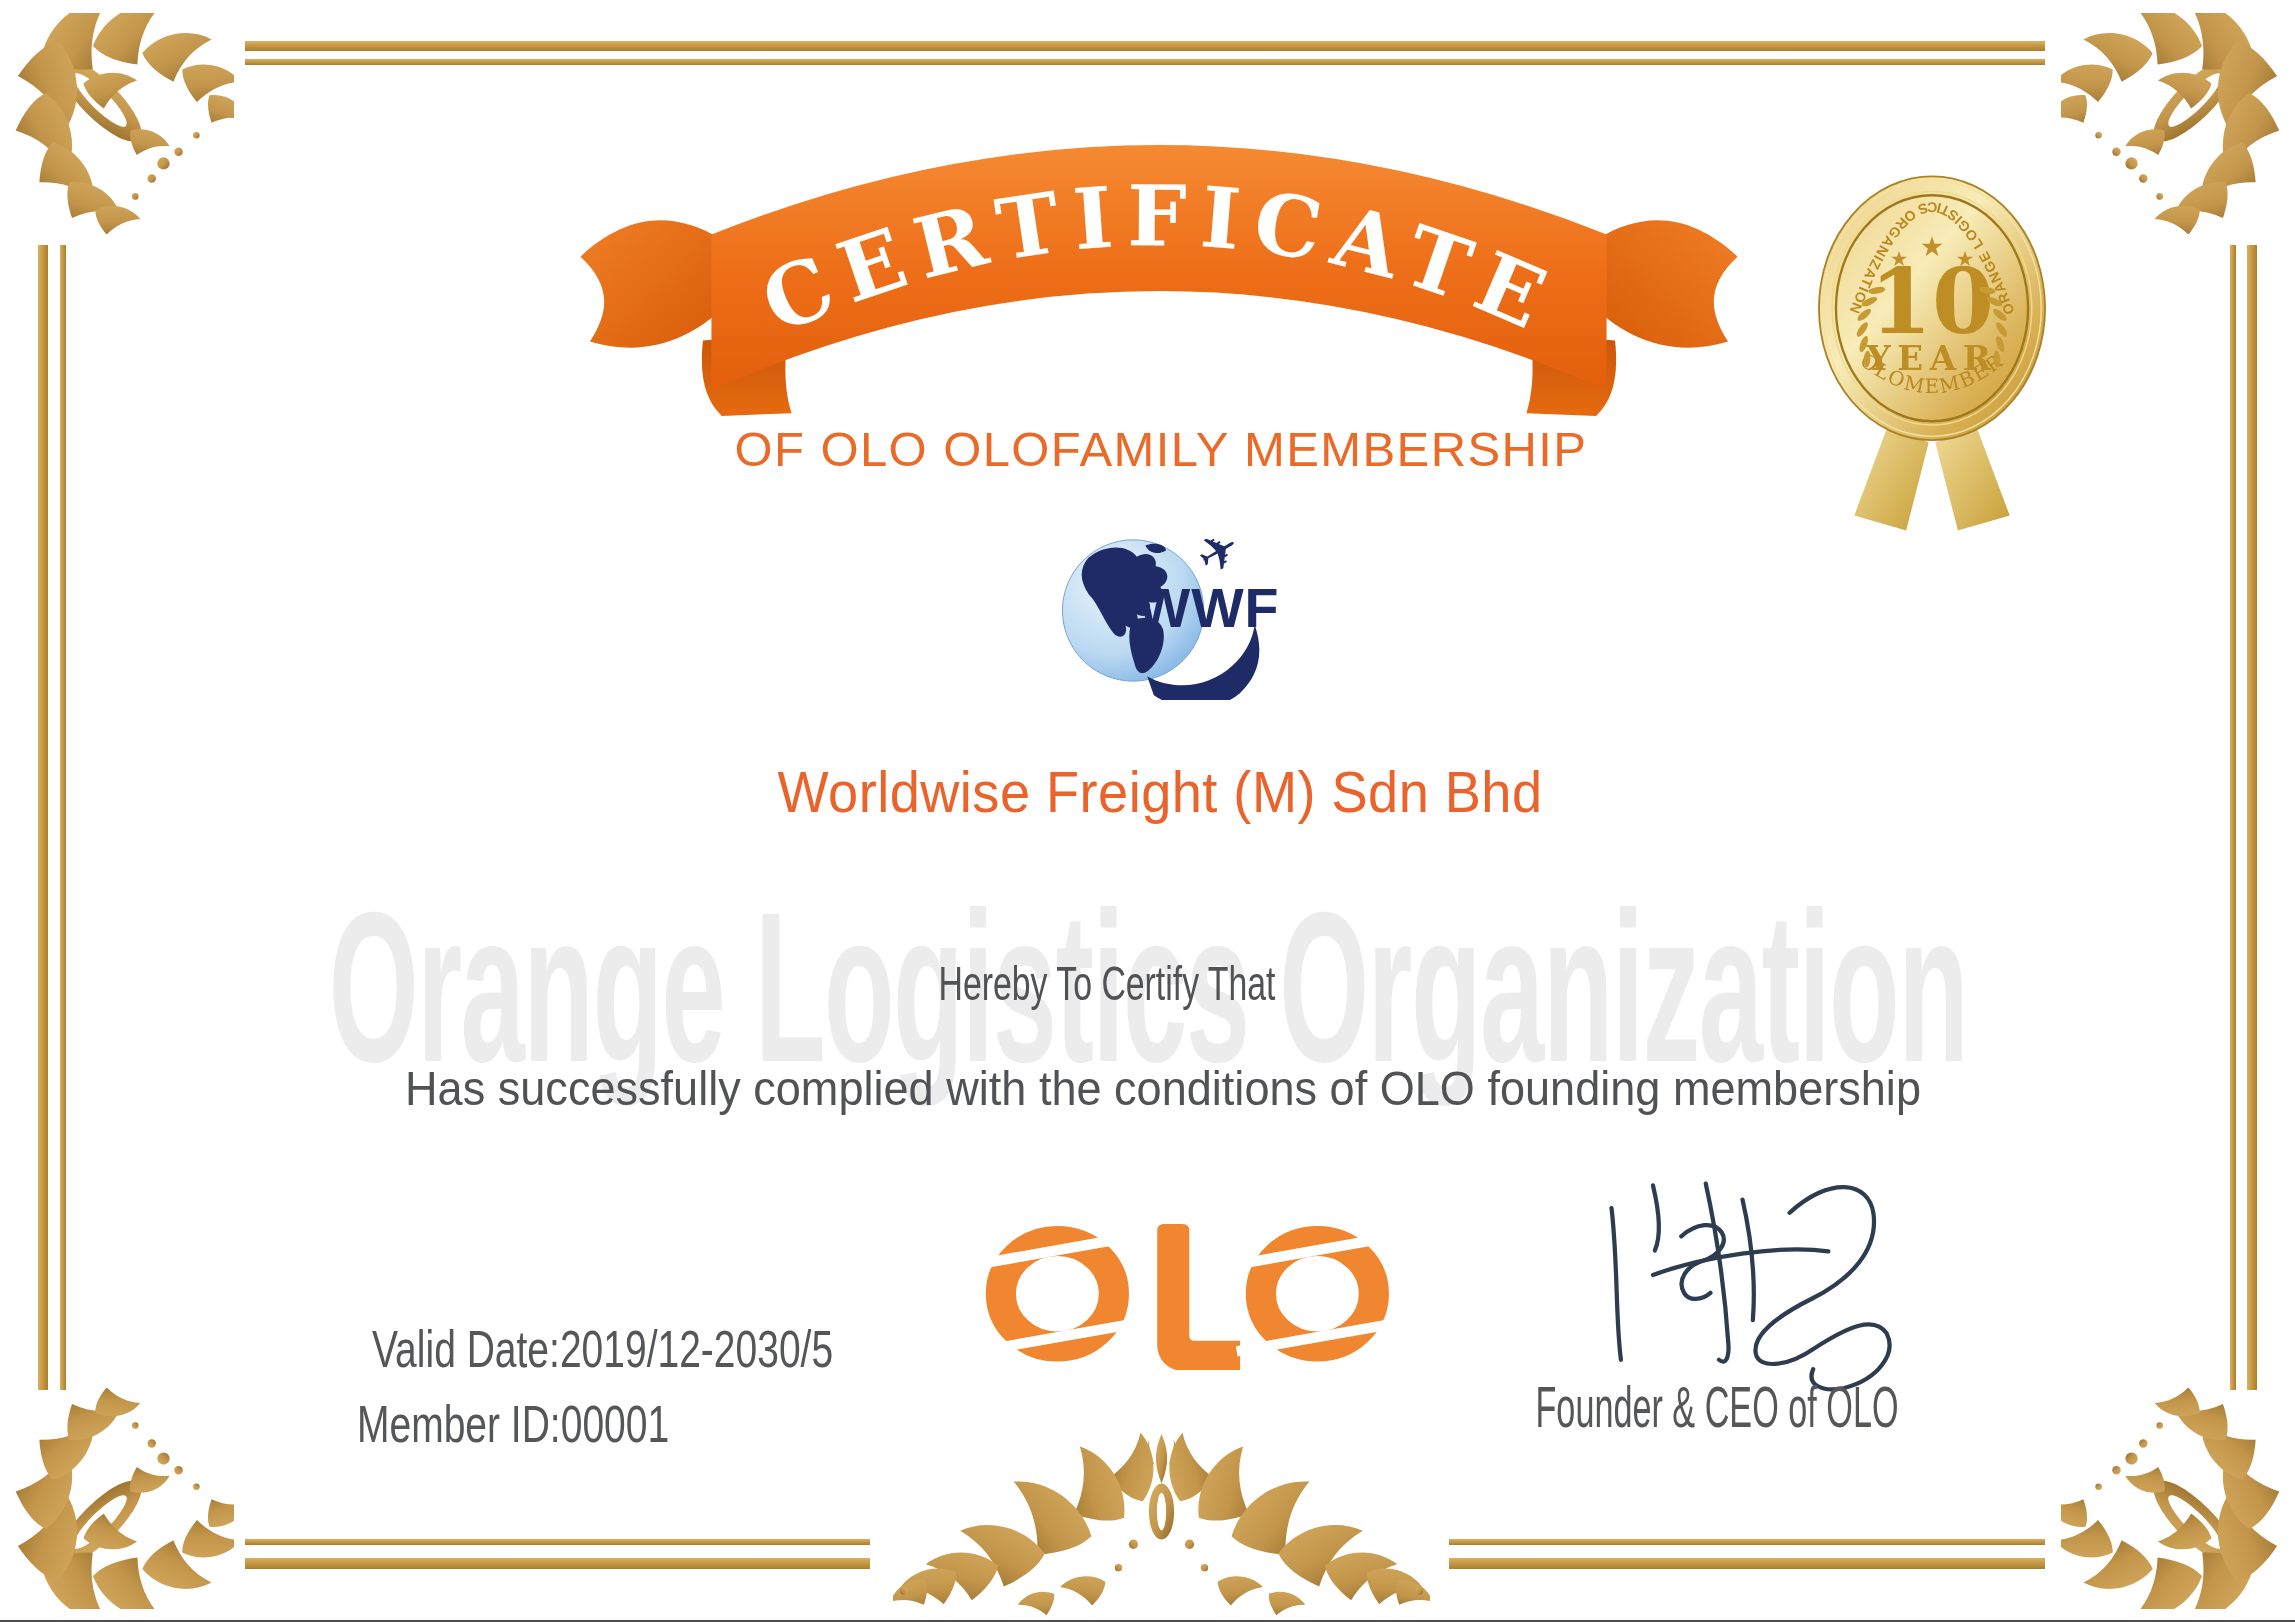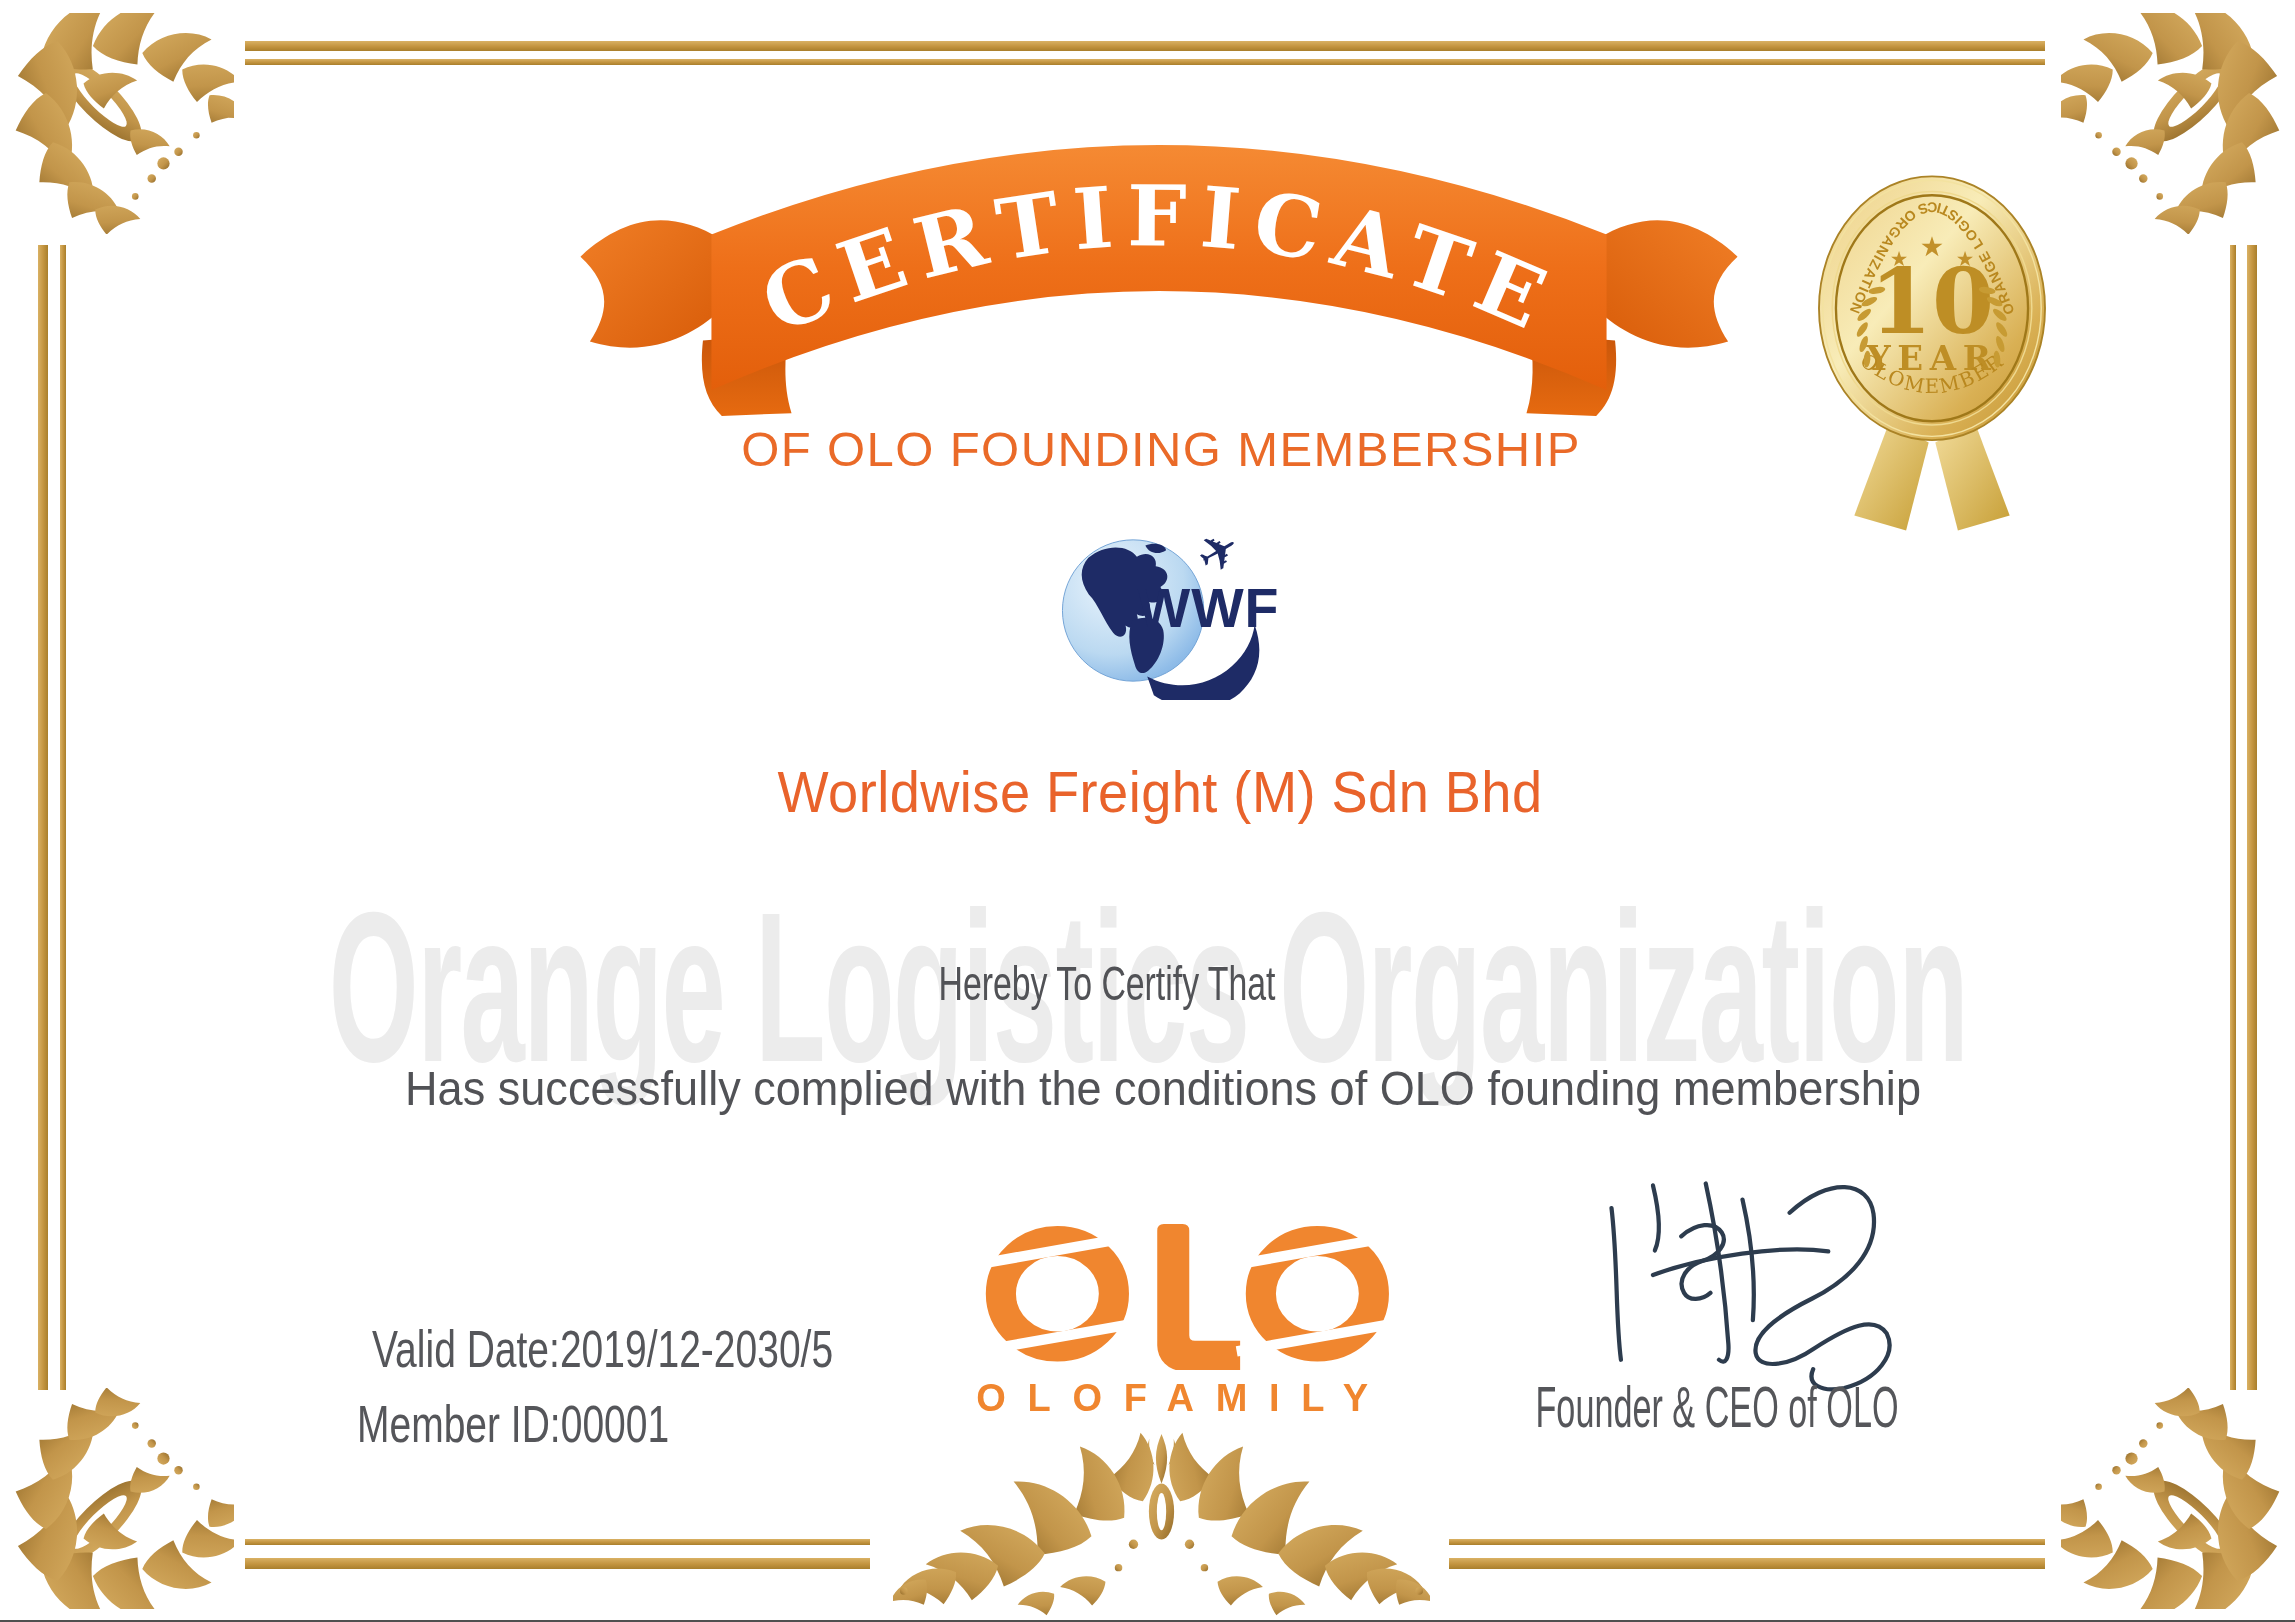--- a/index.html
+++ b/index.html
@@ -138,21 +138,21 @@
     <use href="#rTail" transform="translate(2500 0) scale(-1 1)"></use>
     <path id="rFold" d="M282 430 C274 505 286 556 322 590 L470 584 C452 526 456 468 462 415 Z" fill="url(#gFold)"></path>
     <use href="#rFold" transform="translate(2500 0) scale(-1 1)"></use>
     <path d="M300 205 Q1250 -175 2200 205 L2200 535 Q1250 115 300 535 Z" fill="url(#gRibbon)"></path>
     <path id="certArc" d="M420 430 Q1250 26 2080 430" fill="none"></path>
     <text font-family="DejaVu Serif, serif" font-weight="bold" font-size="178" letter-spacing="26" fill="#ffffff">
       <textPath href="#certArc" startOffset="50%" text-anchor="middle">CERTIFICATE</textPath>
     </text>
   </svg>
 
-  <div class="txt subtitle">OF OLO FOUNDING MEMBERSHIP</div>
+  <div class="txt subtitle">OF OLO OLOFAMILY MEMBERSHIP</div>
 
   <svg class="abs" style="left:1814px;top:167px;" width="236" height="372" viewBox="0 0 500 790">
     <path d="M160 540 L85 740 L195 772 L243 585 Z" fill="url(#gTail)"></path>
     <path d="M340 540 L415 740 L305 772 L257 585 Z" fill="url(#gTail)"></path>
     <ellipse cx="250" cy="300" rx="240" ry="280" fill="url(#gMedal)" stroke="#AB8326" stroke-width="4"></ellipse>
     <ellipse cx="250" cy="300" rx="232" ry="272" fill="none" stroke="#F3E2A0" stroke-width="3"></ellipse>
     <ellipse cx="250" cy="300" rx="212" ry="248" fill="none" stroke="#EFD98F" stroke-width="3"></ellipse>
     <ellipse cx="250" cy="300" rx="204" ry="240" fill="none" stroke="#9F7819" stroke-width="5"></ellipse>
     <path id="medArcTop" d="M430 320 Q250 -170 70 320" fill="none"></path>
     <text font-size="30" font-weight="bold" letter-spacing="2.5" fill="#B9881F">
@@ -215,21 +215,20 @@
     </g>
     <path fill="#F0862F" d="M372 14 q0 -14 14 -14 h40 q14 0 14 14 v222 q0 12 12 12 h96 v64 h-122 a54 54 0 0 1 -54 -54 Z"></path>
     <g>
       <ellipse cx="712" cy="148" rx="120" ry="112" fill="none" stroke="#F0862F" stroke-width="64"></ellipse>
       <g transform="rotate(-10 712 148)" fill="#ffffff">
         <rect x="522" y="46" width="380" height="22"></rect>
         <rect x="522" y="228" width="380" height="22"></rect>
       </g>
     </g>
   </svg>
-  <div class="txt olofamily">OLOFAMILY</div>
 
   <svg class="abs" style="left:1587px;top:1156px;" width="311" height="236" viewBox="0 0 660 500">
     <g fill="none" stroke="#2D3C4E" stroke-width="9" stroke-linecap="round">
       <path d="M52 110 C66 230 60 340 72 432"></path>
       <path d="M140 62 C154 120 158 168 144 200"></path>
       <path d="M252 58 C272 150 292 278 300 398 C302 428 294 444 280 432"></path>
       <path d="M330 92 C350 180 358 268 352 348"></path>
       <path d="M200 170 C232 142 270 138 286 162 C300 184 278 212 246 222 C212 233 190 262 206 290 C216 308 244 306 262 290"></path>
       <path d="M140 252 C250 212 410 188 512 202"></path>
       <path d="M430 120 C515 42 598 52 608 122 C618 200 558 262 478 302 C398 342 352 380 358 418 C364 452 424 448 482 408 C556 360 610 338 636 376 C658 420 616 474 546 492 C496 502 466 484 480 452"></path>

